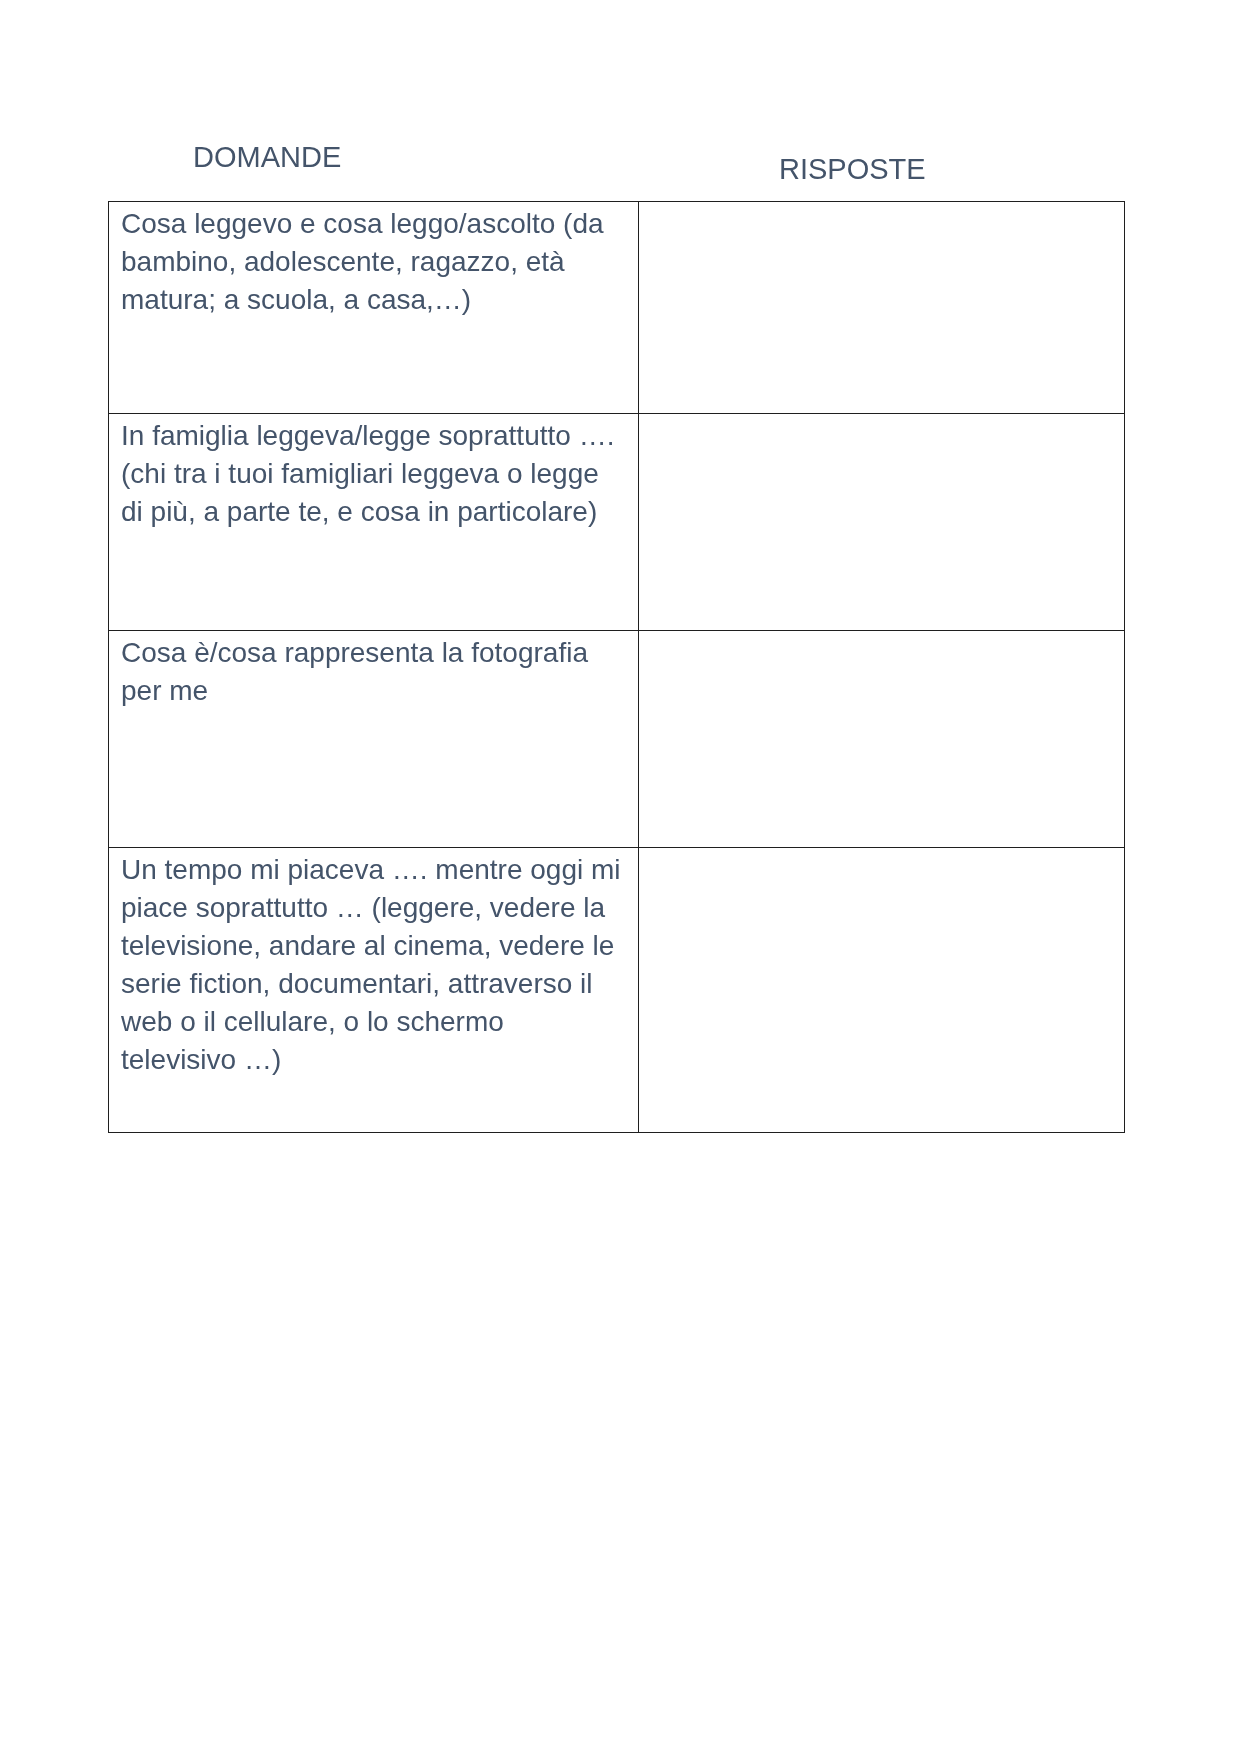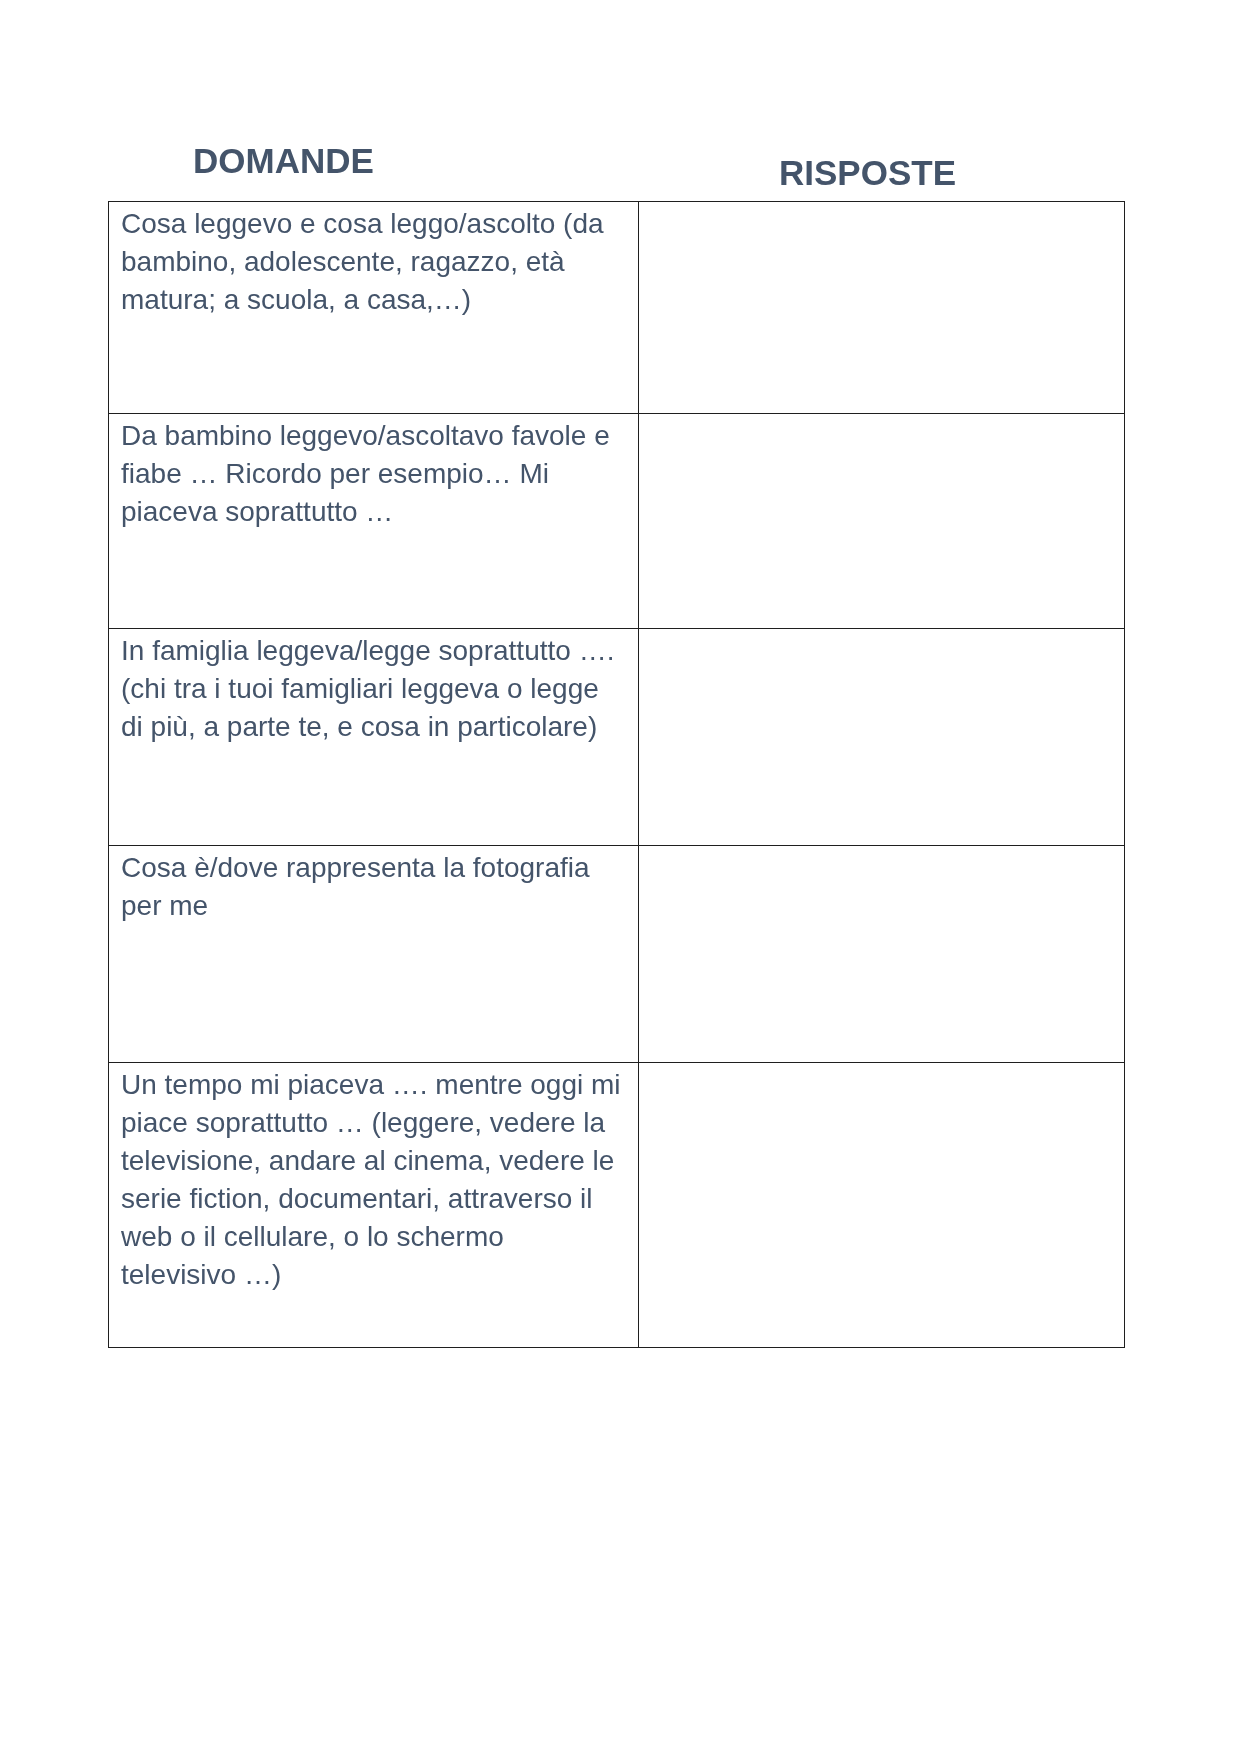--- a/index.html
+++ b/index.html
@@ -18,22 +18,22 @@
     inset: 0;
     background: #ffffff;
     overflow: hidden;
   }
   .doc-headers {
     position: absolute;
     top: 141px;
     left: 0;
     width: 100%;
     height: 42px;
-    font-weight: bold;
-    font-size: 35px;
+    font-weight: normal;
+    font-size: 29px;
     color: #44546a;
   }
   .hdr-domande {
     position: absolute;
     left: 193px;
     top: 0;
   }
   .hdr-risposte {
     position: absolute;
     left: 779px;
@@ -78,30 +78,26 @@
   <table class="qa-table">
     <colgroup>
       <col class="q-col">
       <col class="a-col">
     </colgroup>
     <tbody>
       <tr class="row-1">
         <td>Cosa leggevo e cosa leggo/ascolto (da bambino, adolescente, ragazzo, età matura; a scuola, a casa,…)</td>
         <td></td>
       </tr>
-      <tr class="row-2">
-        <td>Da bambino leggevo/ascoltavo favole e fiabe … Ricordo per esempio… Mi piaceva soprattutto …</td>
-        <td></td>
-      </tr>
       <tr class="row-3">
         <td>In famiglia leggeva/legge soprattutto …. (chi tra i tuoi famigliari leggeva o legge di più, a parte te, e cosa in particolare)</td>
         <td></td>
       </tr>
       <tr class="row-5">
-        <td>Cosa è/dove rappresenta la fotografia per me</td>
+        <td>Cosa è/cosa rappresenta la fotografia per me</td>
         <td></td>
       </tr>
       <tr class="row-6">
         <td>Un tempo mi piaceva …. mentre oggi mi piace soprattutto … (leggere, vedere la televisione, andare al cinema, vedere le serie fiction, documentari, attraverso il web o il cellulare, o lo schermo televisivo …)</td>
         <td></td>
       </tr>
     </tbody>
   </table>
 
 </div>

